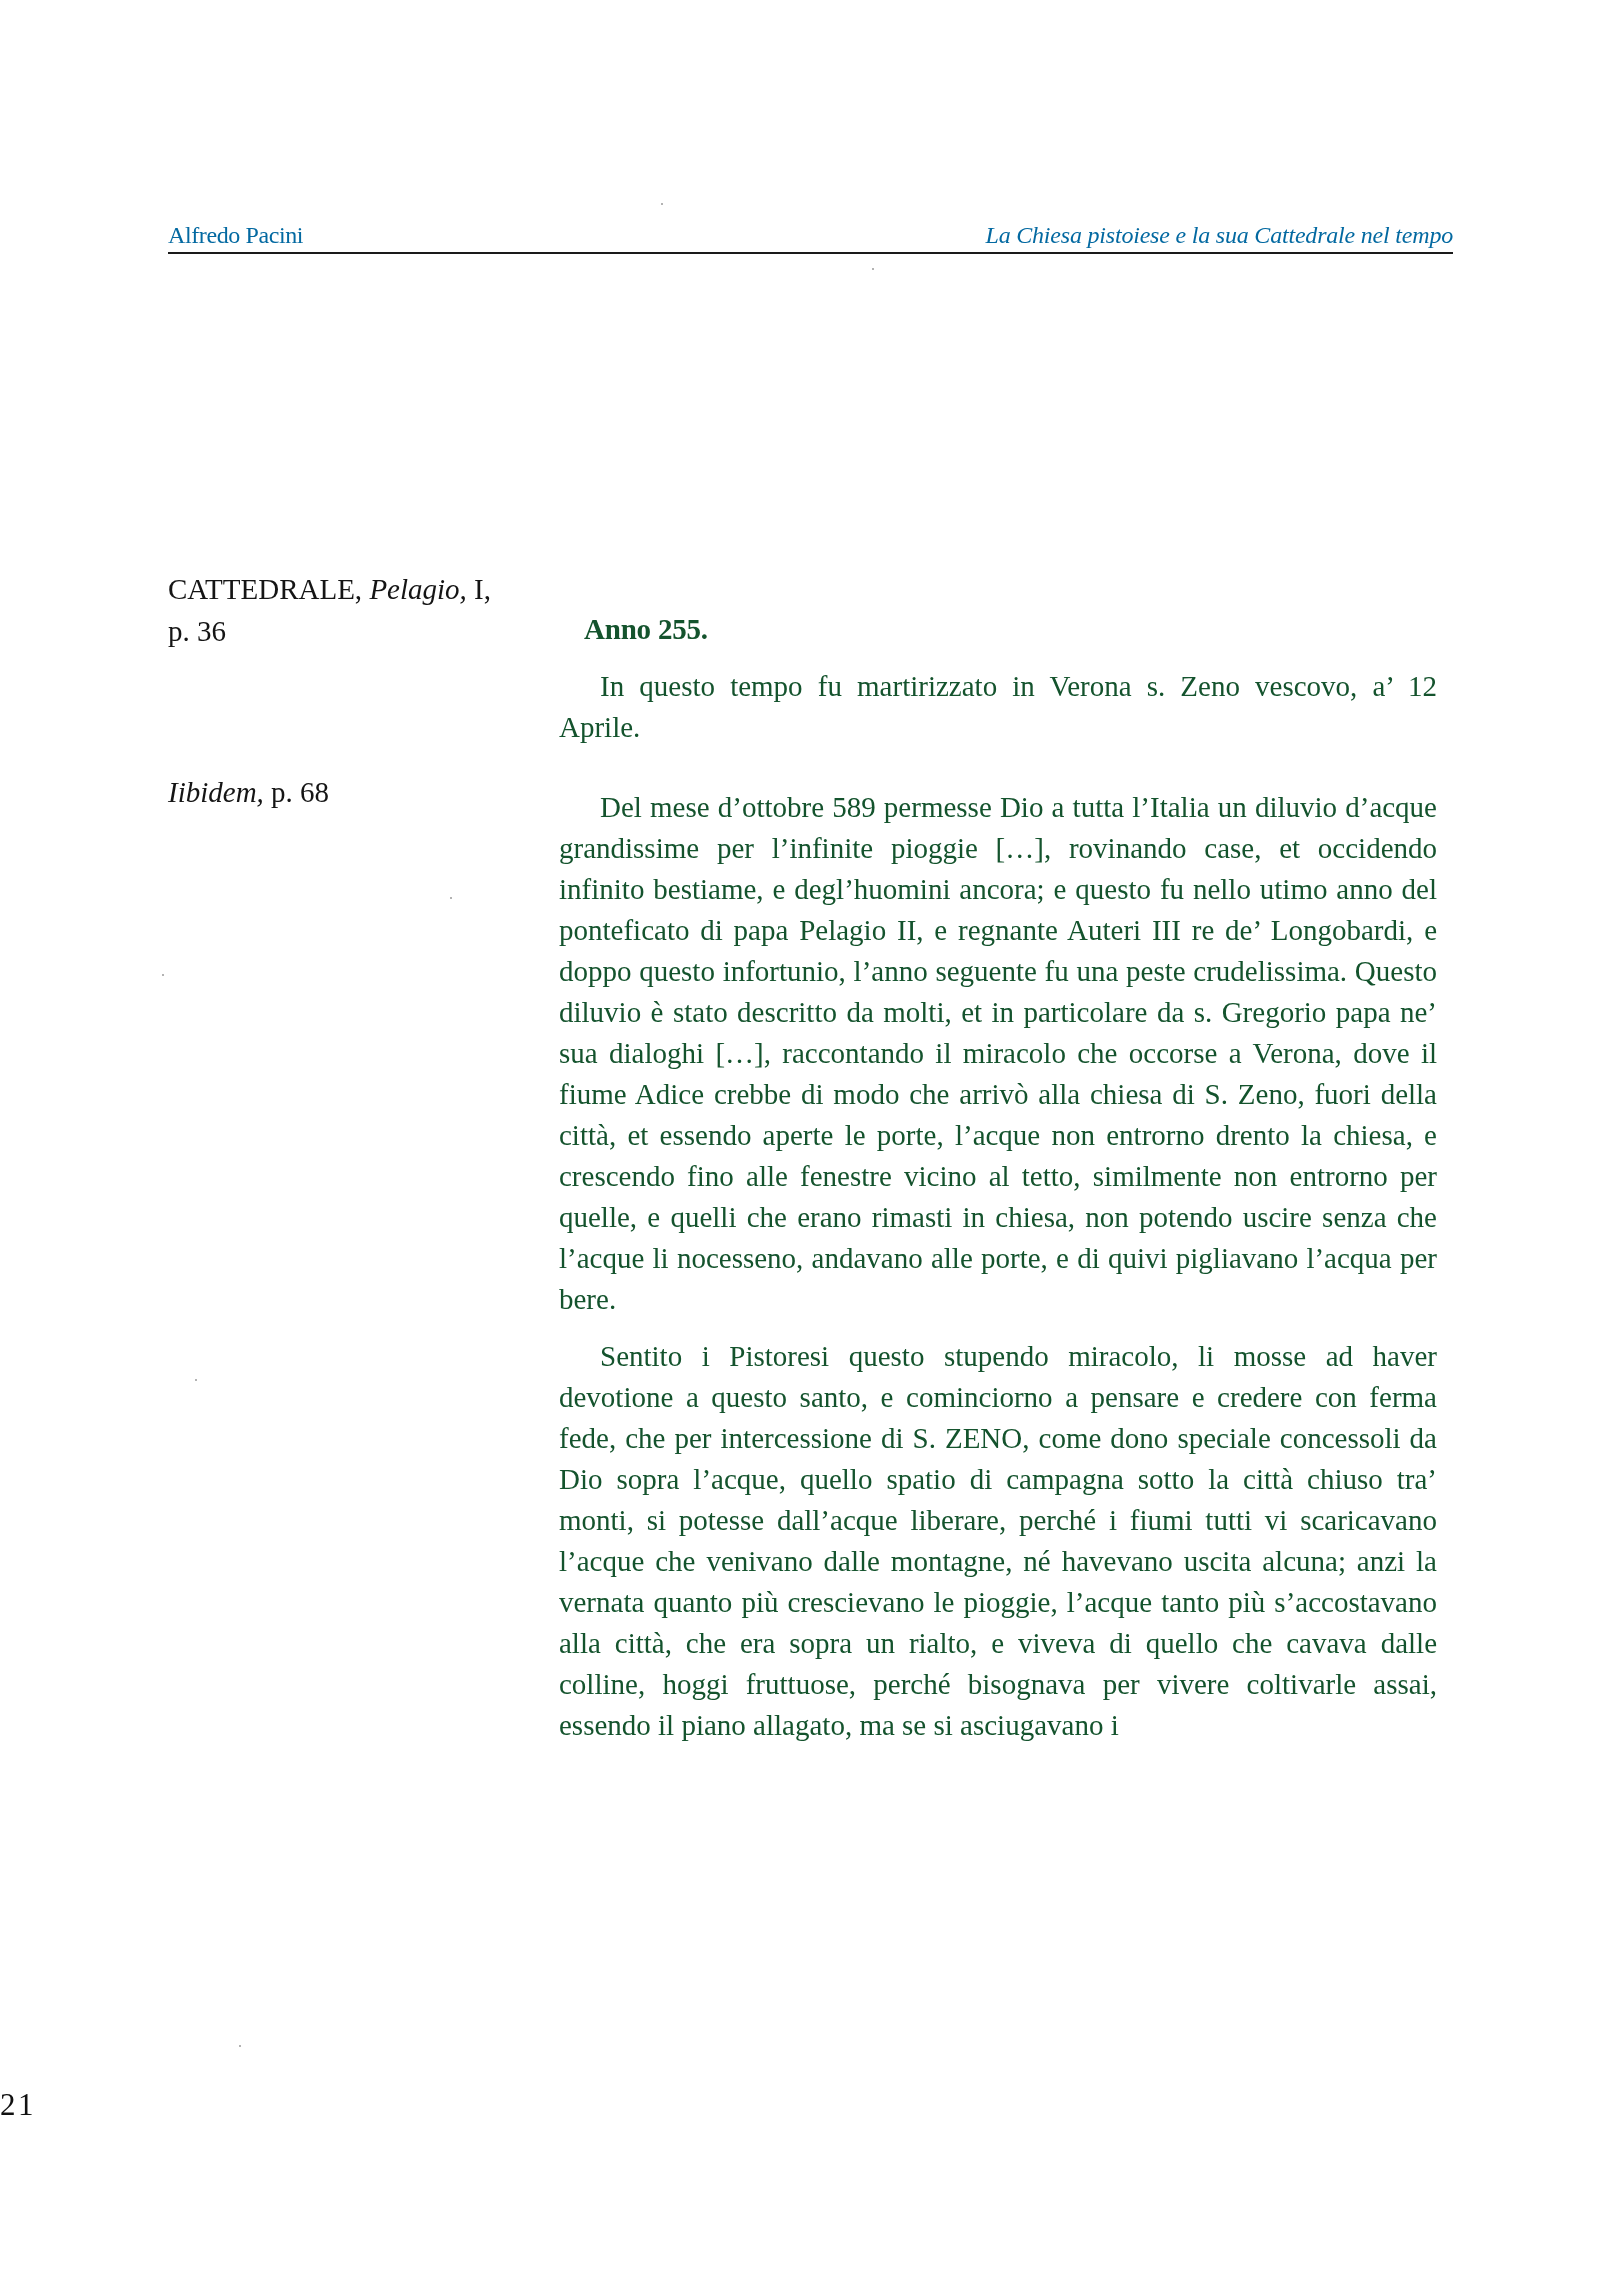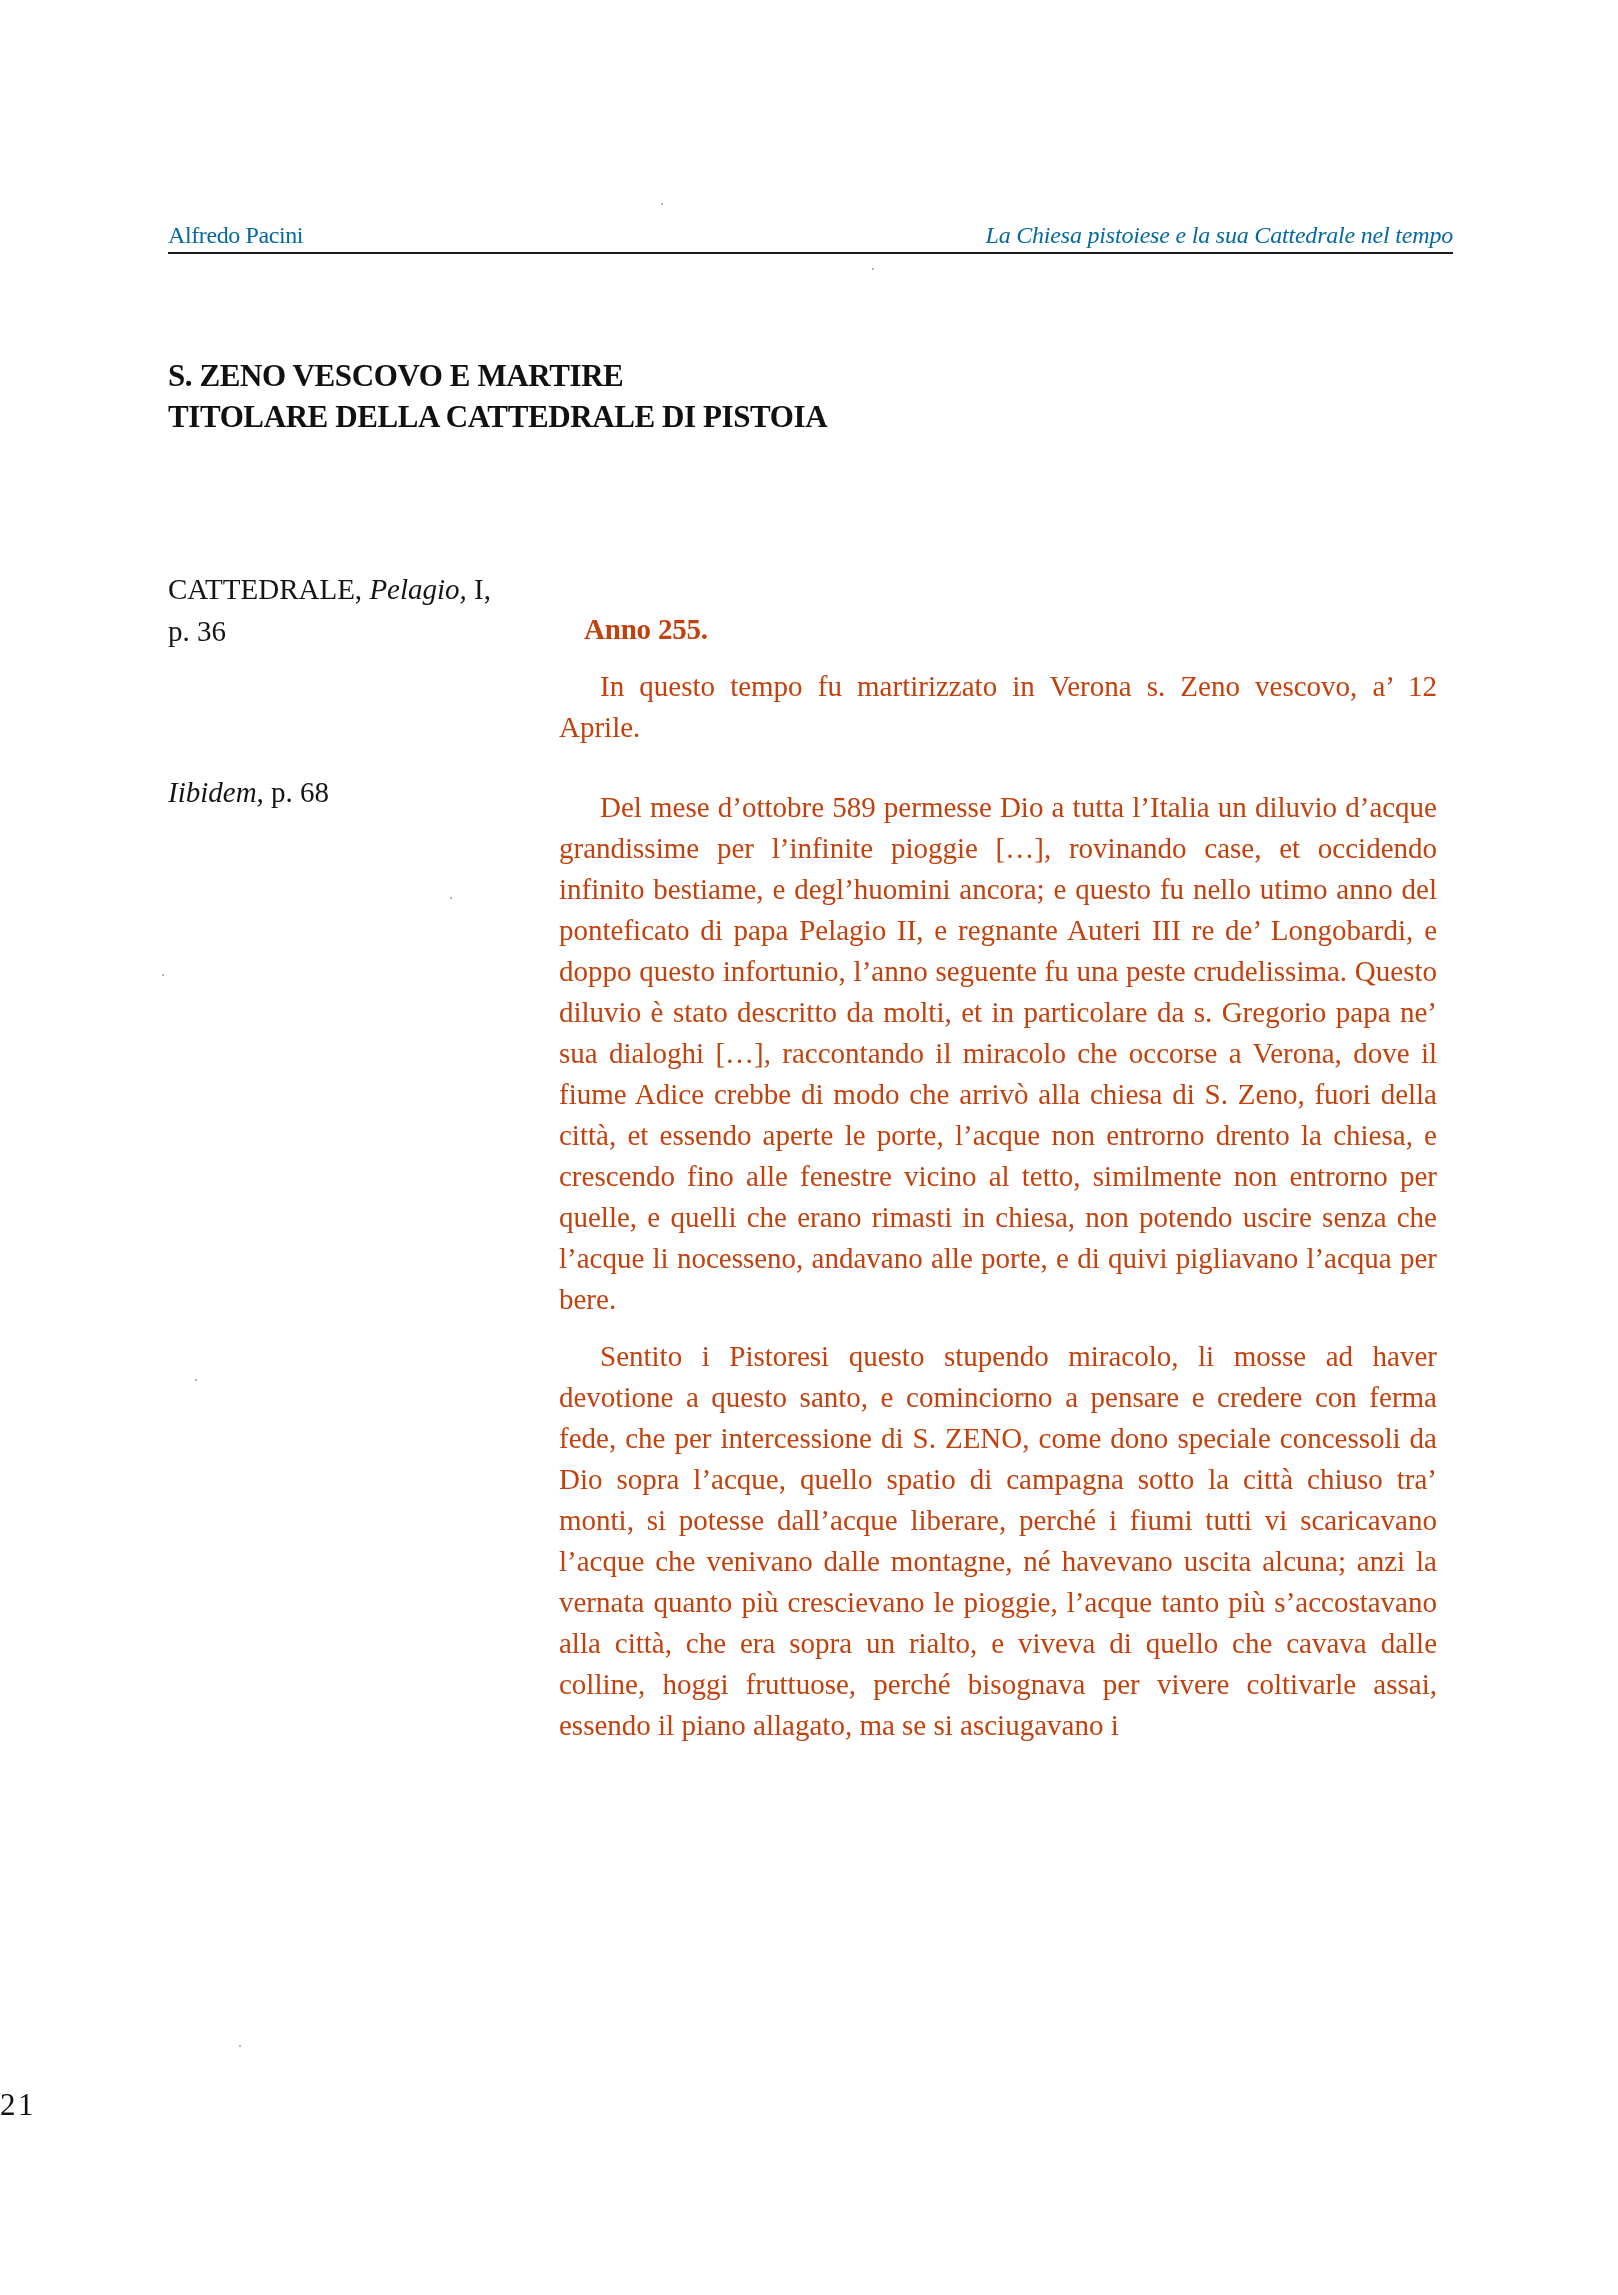--- a/index.html
+++ b/index.html
@@ -79,21 +79,21 @@
     }
     .entry .source .italic { font-style: italic; }
     .entry .body {
       position: absolute;
       left: 375px;
       top: 0;
       width: 910px;
       font-size: 29px;
       line-height: 41px;
       text-align: justify;
-      color: #c2410c;
+      color: #14532d;
     }
     .entry .body .year {
       font-weight: bold;
       padding-left: 41px;
       display: block;
       letter-spacing: -0.2px;
     }
     .entry .body p {
       margin: 16px;
       text-indent: 41px;
@@ -127,24 +127,20 @@
 <body>
 
 <div class="page">
 
   <div class="running-header">
     <span class="author">Alfredo Pacini</span>
     <span class="book-title">La Chiesa pistoiese e la sua Cattedrale nel tempo</span>
   </div>
   <div class="header-rule"></div>
 
-  <div class="chapter-title">
-    <div>S. ZENO VESCOVO E MARTIRE</div>
-    <div>TITOLARE DELLA CATTEDRALE DI PISTOIA</div>
-  </div>
 
   <div class="entry" id="entry-1">
     <div class="source">
       <span>CATTEDRALE,</span>
       <span class="italic">Pelagio,</span>
       <span>I,</span><br>
       <span>p. 36</span>
     </div>
     <div class="body">
       <span class="year">Anno 255.</span>

